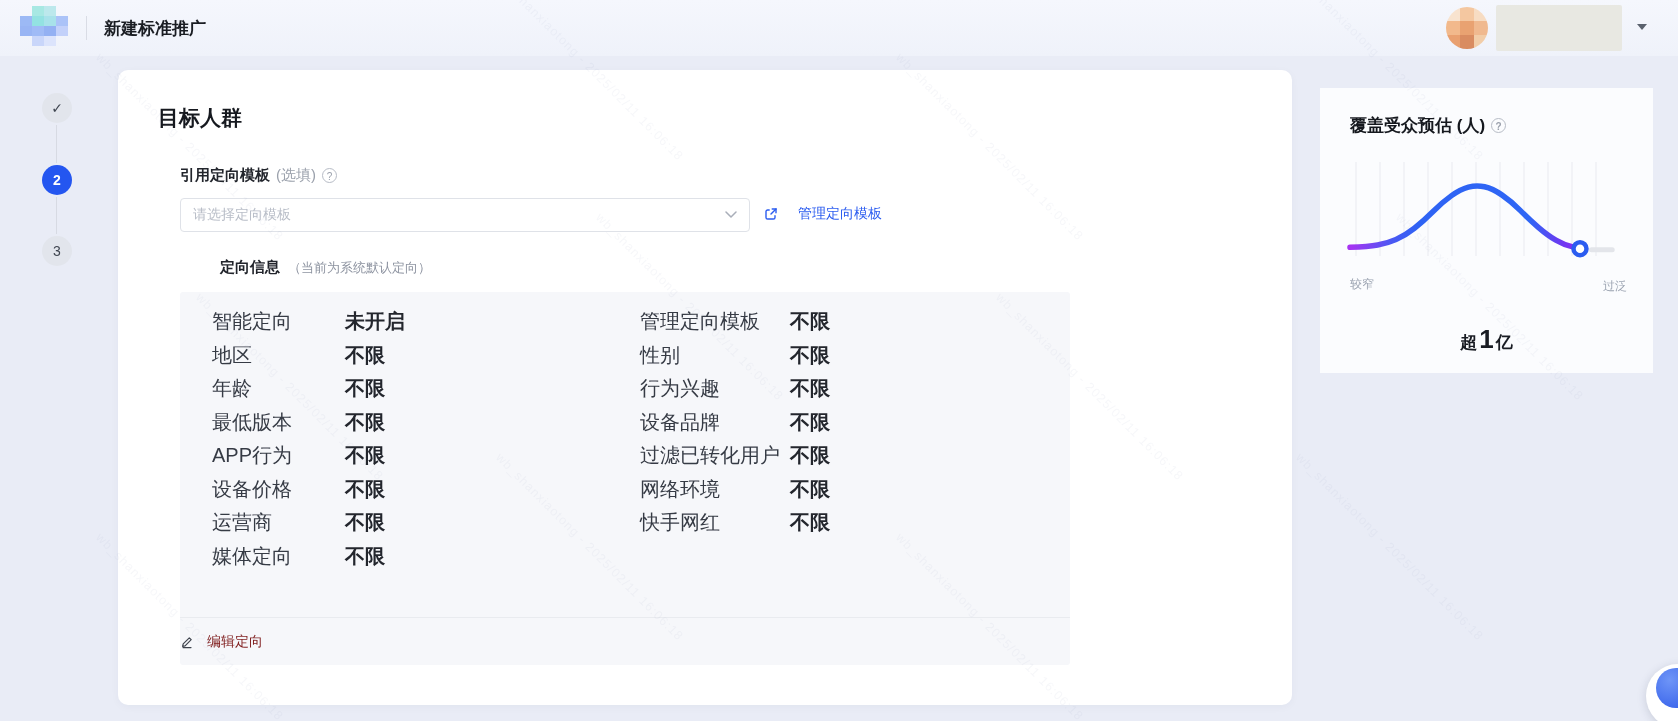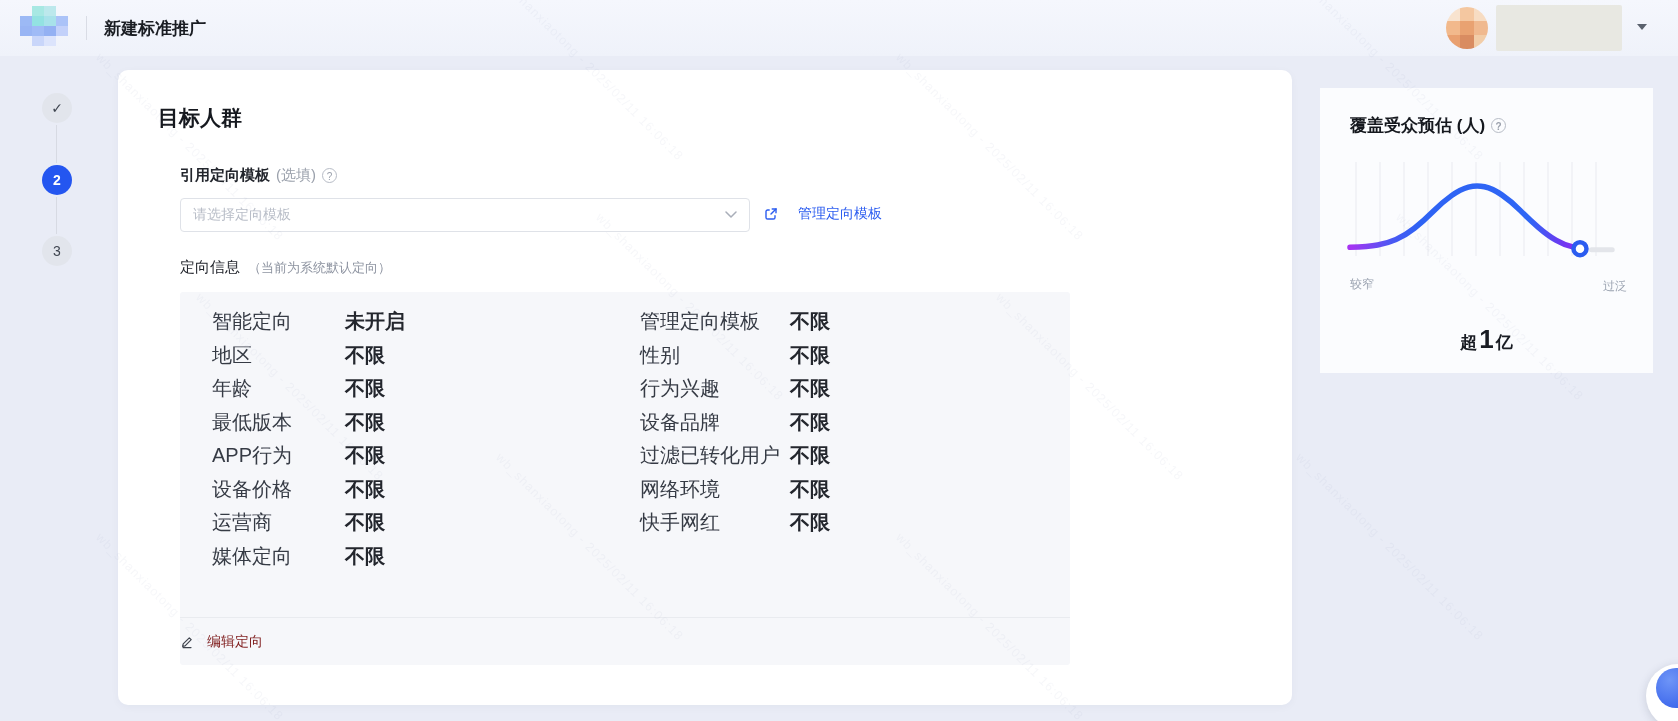--- a/index.html
+++ b/index.html
@@ -30,21 +30,21 @@
   .card{position:absolute;left:118px;top:70px;width:1174px;height:635px;background:#fff;border-radius:10px;box-shadow:0 2px 8px rgba(31,41,85,.04);z-index:1;}
   .card-title{position:absolute;left:40px;top:34px;font-size:21px;font-weight:700;color:#16191f;}
   .field-label{position:absolute;left:62px;top:96px;font-size:15px;color:#22252c;display:flex;align-items:center;gap:6px;}
   .field-label b{font-weight:700;}
   .label-note{color:#9ba1ac;font-weight:400;}
   .help{width:15px;height:15px;border:1px solid #b7bcc6;border-radius:50%;color:#9aa0ac;font-size:10px;line-height:15px;text-align:center;display:inline-block;cursor:pointer;box-sizing:border-box;}
   .select{position:absolute;left:62px;top:128px;width:570px;height:34px;border:1px solid #dfe2e8;border-radius:4px;background:#fff;display:flex;align-items:center;justify-content:space-between;padding:0 12px;box-sizing:border-box;cursor:pointer;}
   .select .ph{font-size:14px;color:#b9bec8;}
   .manage-link{position:absolute;left:646px;top:135px;display:flex;align-items:center;gap:20px;color:#2b5cf0;font-size:14px;cursor:pointer;}
   .ti-head{position:absolute;left:62px;top:188px;font-size:15px;color:#22252c;display:flex;align-items:baseline;gap:8px;}
-  .ti-head b{font-weight:400;}
+  .ti-head b{font-weight:700;margin-left:40px;}
   .ti-note{font-size:13px;color:#8e94a1;}
   .ttable{position:absolute;left:62px;top:222px;width:890px;height:373px;background:#f6f7fa;border-radius:3px;}
   .tcol{position:absolute;top:13px;}
   .tcol-left{left:32px;}
   .tcol-right{left:460px;}
   .trow{height:33.5px;display:flex;align-items:center;font-size:20px;}
   .tlabel{color:#363b45;}
   .tcol-left .tlabel{width:133px;}
   .tcol-right .tlabel{width:150px;}
   .tvalue{color:#23262d;font-weight:600;}

